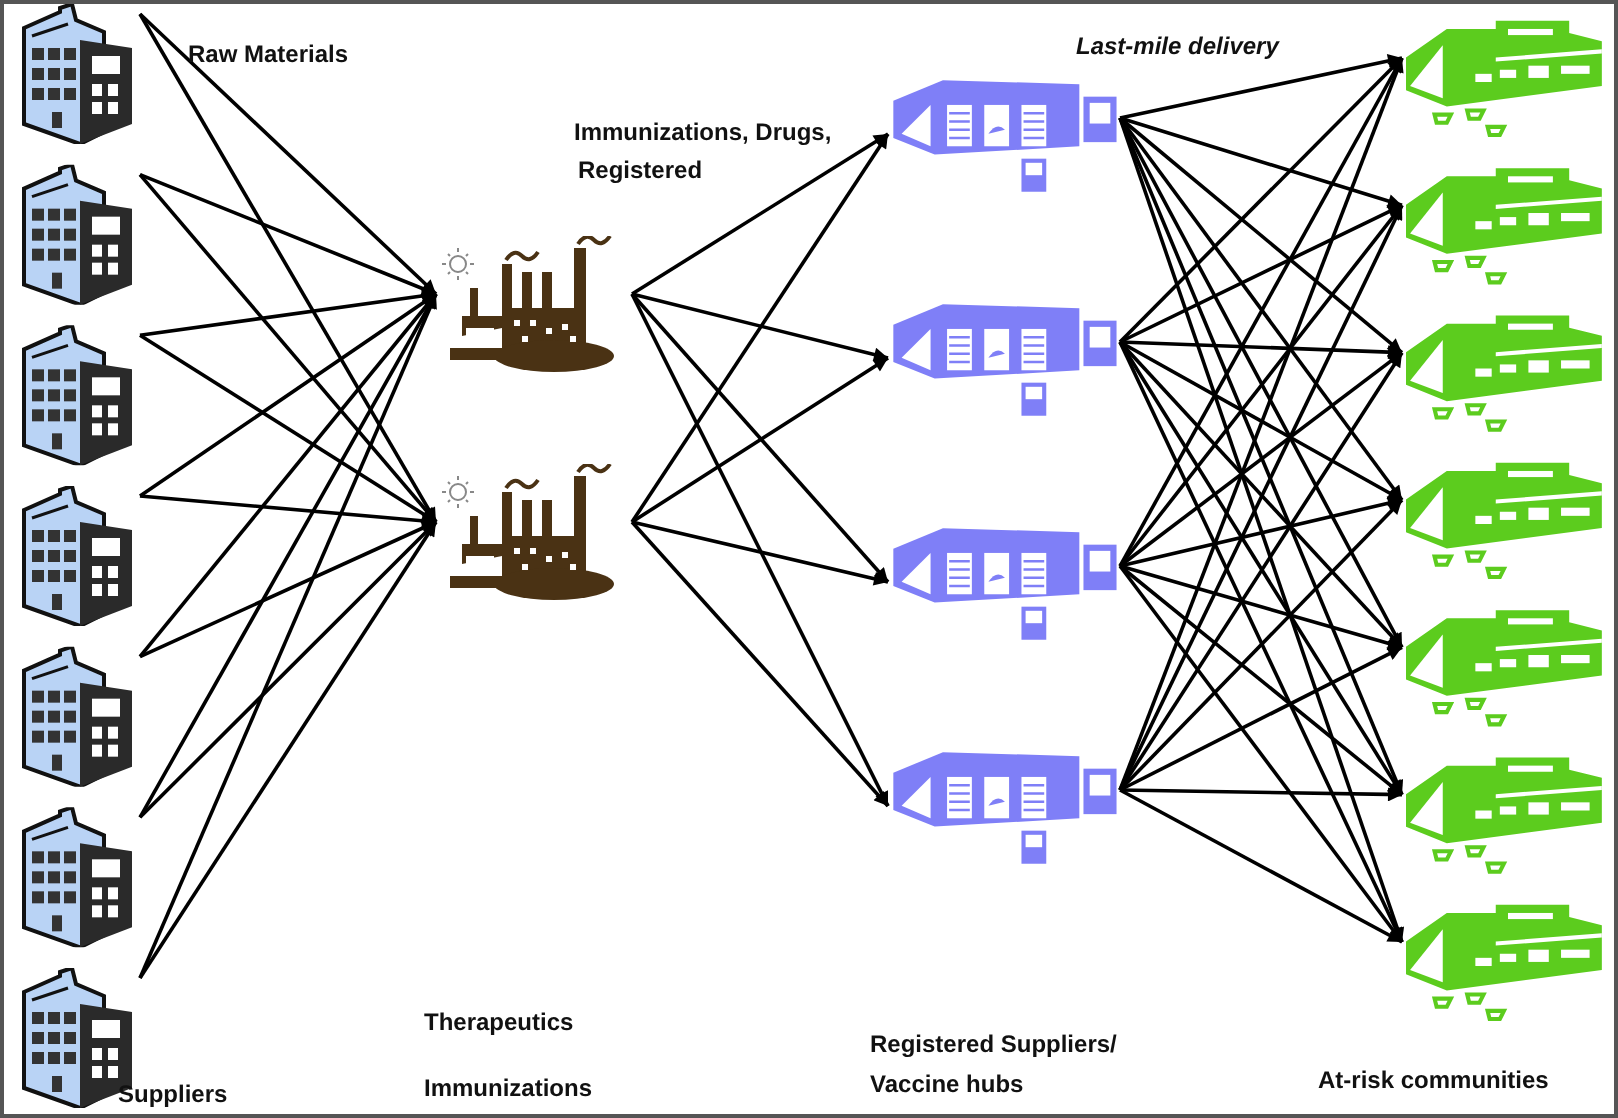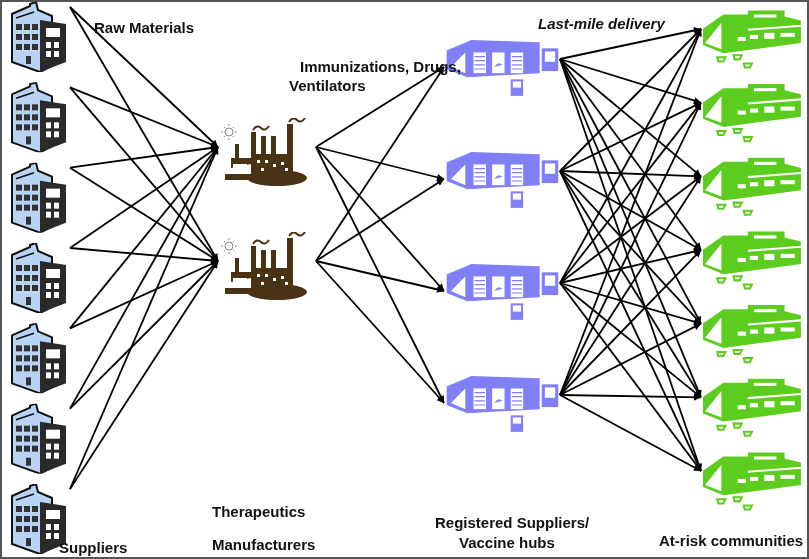--- a/index.html
+++ b/index.html
@@ -1,19 +1,19 @@
 <!DOCTYPE html>
 <html><head>
 <meta charset="utf-8">
 <style>
   html, body { margin: 0; padding: 0; background: #ffffff; }
   body { width: 809px; height: 559px; overflow: hidden; position: relative; font-family: "Liberation Sans", "DejaVu Sans", sans-serif; }
   #frame { position: absolute; left: 0; top: 0; width: 805px; height: 555px; border: 2px solid #555; background: #fff; }
   #diagram { position: absolute; left: 0; top: 0; width: 809px; height: 559px; }
-  .label { position: absolute; font-weight: bold; font-size: 15px; color: #111; line-height: 19px; white-space: nowrap; }
+  .label { position: absolute; font-weight: bold; font-size: 12px; color: #111; line-height: 19px; white-space: nowrap; }
 </style>
 </head>
 <body>
 
 <div id="frame"></div>
 
 <svg id="diagram" xmlns="http://www.w3.org/2000/svg" width="809" height="559" viewBox="0 0 809 559">
   <defs>
     <marker id="arrow" viewBox="0 0 10 10" refX="10" refY="5" markerWidth="9" markerHeight="7" orient="auto" markerUnits="userSpaceOnUse">
       <path d="M0,0 L10,5 L0,10 z" fill="#000"></path>
@@ -182,21 +182,21 @@
       <use href="#sym-community" x="703" y="83.66666666666667" width="102" height="62"></use>
       <use href="#sym-community" x="703" y="157.33333333333334" width="102" height="62"></use>
       <use href="#sym-community" x="703" y="231" width="102" height="62"></use>
       <use href="#sym-community" x="703" y="304.6666666666667" width="102" height="62"></use>
       <use href="#sym-community" x="703" y="378.3333333333333" width="102" height="62"></use>
       <use href="#sym-community" x="703" y="452" width="102" height="62"></use>
     </g>
 </svg>
 
 <div class="label" style="left:94px;top:18px;">Raw Materials</div>
-<div class="label" style="left:300px;top:57px;">Immunizations, Drugs,</div>
-<div class="label" style="left:289px;top:76px;">Ventilators</div>
+<div class="label" style="left:287px;top:57px;">Immunizations, Drugs,</div>
+<div class="label" style="left:289px;top:76px;">Registered</div>
 <div class="label" style="left:538px;top:14px;font-style:italic;">Last-mile delivery</div>
 <div class="label" style="left:12px;top:538px;padding-left:47px;">Suppliers</div>
 <div class="label" style="left:212px;top:502px;">Therapeutics</div>
-<div class="label" style="left:212px;top:535px;">Manufacturers</div>
+<div class="label" style="left:212px;top:535px;">Immunizations</div>
 <div class="label" style="left:435px;top:513px;">Registered Suppliers/</div>
-<div class="label" style="left:435px;top:533px;margin-left:24px;">Vaccine hubs</div>
+<div class="label" style="left:435px;top:533px;">Vaccine hubs</div>
 <div class="label" style="left:659px;top:531px;">At-risk communities</div>
 
 </body></html>

